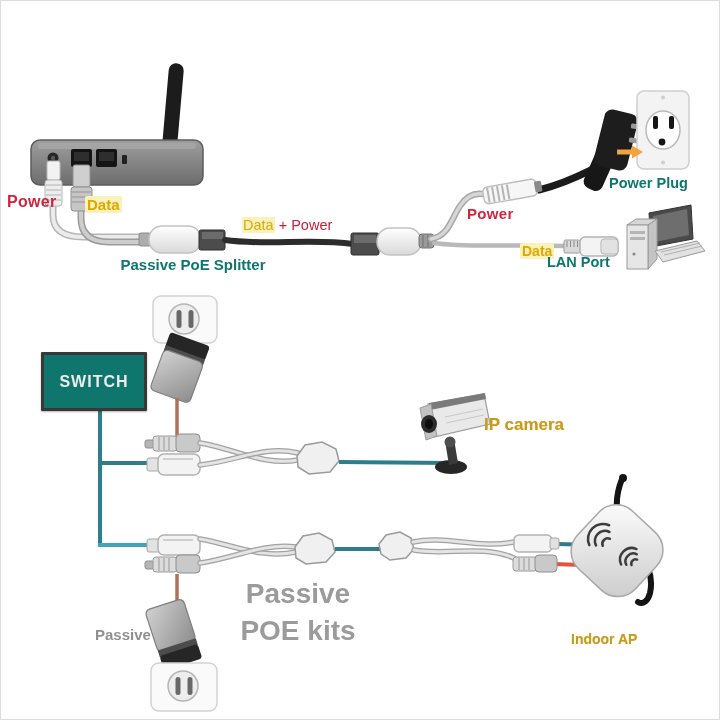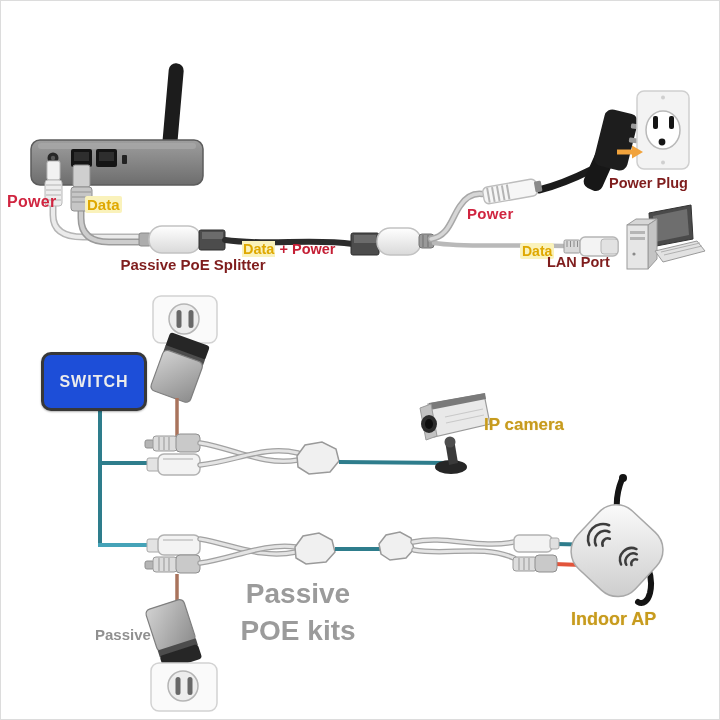--- a/index.html
+++ b/index.html
@@ -3,45 +3,45 @@
 <meta charset="utf-8">
 <style>
   html,body{margin:0;padding:0;background:#fff;}
   #canvas{
     position:relative;width:718px;height:718px;margin:0 auto;
     background:#ffffff;border:1px solid #dcdcdc;overflow:hidden;
     font-family:"Liberation Sans",sans-serif;
   }
   #artwork{position:absolute;left:0;top:0;}
   .lbl{position:absolute;white-space:nowrap;font-family:"Liberation Sans",sans-serif;}
-  .black-lbl{color:#7f1d1d;font-weight:bold;font-size:15px;}
+  .black-lbl{color:#0f766e;font-weight:bold;font-size:15px;}
   .red-lbl{color:#d02540;font-weight:bold;font-size:16px;letter-spacing:.3px;}
   .gold-lbl{color:#dfa800;font-weight:bold;font-size:15px;background:#faf2bb;padding:0 2px;border-radius:2px;}
   .device-gold{color:#c79b1e;font-weight:bold;font-size:17px;text-shadow:0 0 1px #e8d089;}
   .gray-lbl{color:#909090;font-weight:bold;font-size:15px;}
   #splitter-label{left:113px;top:255px;width:158px;text-align:center;}
   #injector-label{left:314px;top:255px;width:162px;text-align:center;}
   #power-router-label{left:6px;top:192px;}
   #data-router-label{left:84px;top:195px;}
-  #datapower-label{left:241px;top:216px;font-size:14.5px;font-weight:bold;margin-top:24px;}
+  #datapower-label{left:241px;top:216px;font-size:14.5px;font-weight:normal;}
   #datapower-label .d{color:#dfa800;background:#faf2bb;padding:0 1px;}
   #datapower-label .p{color:#c41f35;}
   #power-injector-label{left:466px;top:204px;font-size:15px;}
   #powerplug-label{left:608px;top:174px;font-size:14.5px;}
   #data-lan-label{left:519px;top:242px;font-size:14px;}
   #lanport-label{left:546px;top:253px;font-size:14.5px;}
   #switch-box{
     position:absolute;left:40px;top:351px;width:100px;height:53px;
-    background:#1d4ed8;border:3px solid #383838;border-radius:10px;
+    background:#0f766e;border:3px solid #383838;border-radius:1px;
     display:flex;align-items:center;justify-content:center;
     color:#ececec;font-weight:bold;font-size:16px;letter-spacing:1px;
     box-shadow:0 1px 2px rgba(0,0,0,.3);
   }
   #ipcamera-label{left:483px;top:414px;}
-  #indoorap-label{left:570px;top:608px;font-size:18px;}
+  #indoorap-label{left:570px;top:630px;font-size:14px;}
   #poekits-label{left:232px;top:575px;width:130px;text-align:center;
     color:#9b9b9b;font-size:28px;font-weight:600;line-height:1.32;white-space:normal;}
   #adapter-label{left:94px;top:625px;}
 </style>
 </head>
 <body>
 
 <div id="canvas">
 
   <svg id="artwork" width="718" height="718" viewBox="0 0 718 718">

